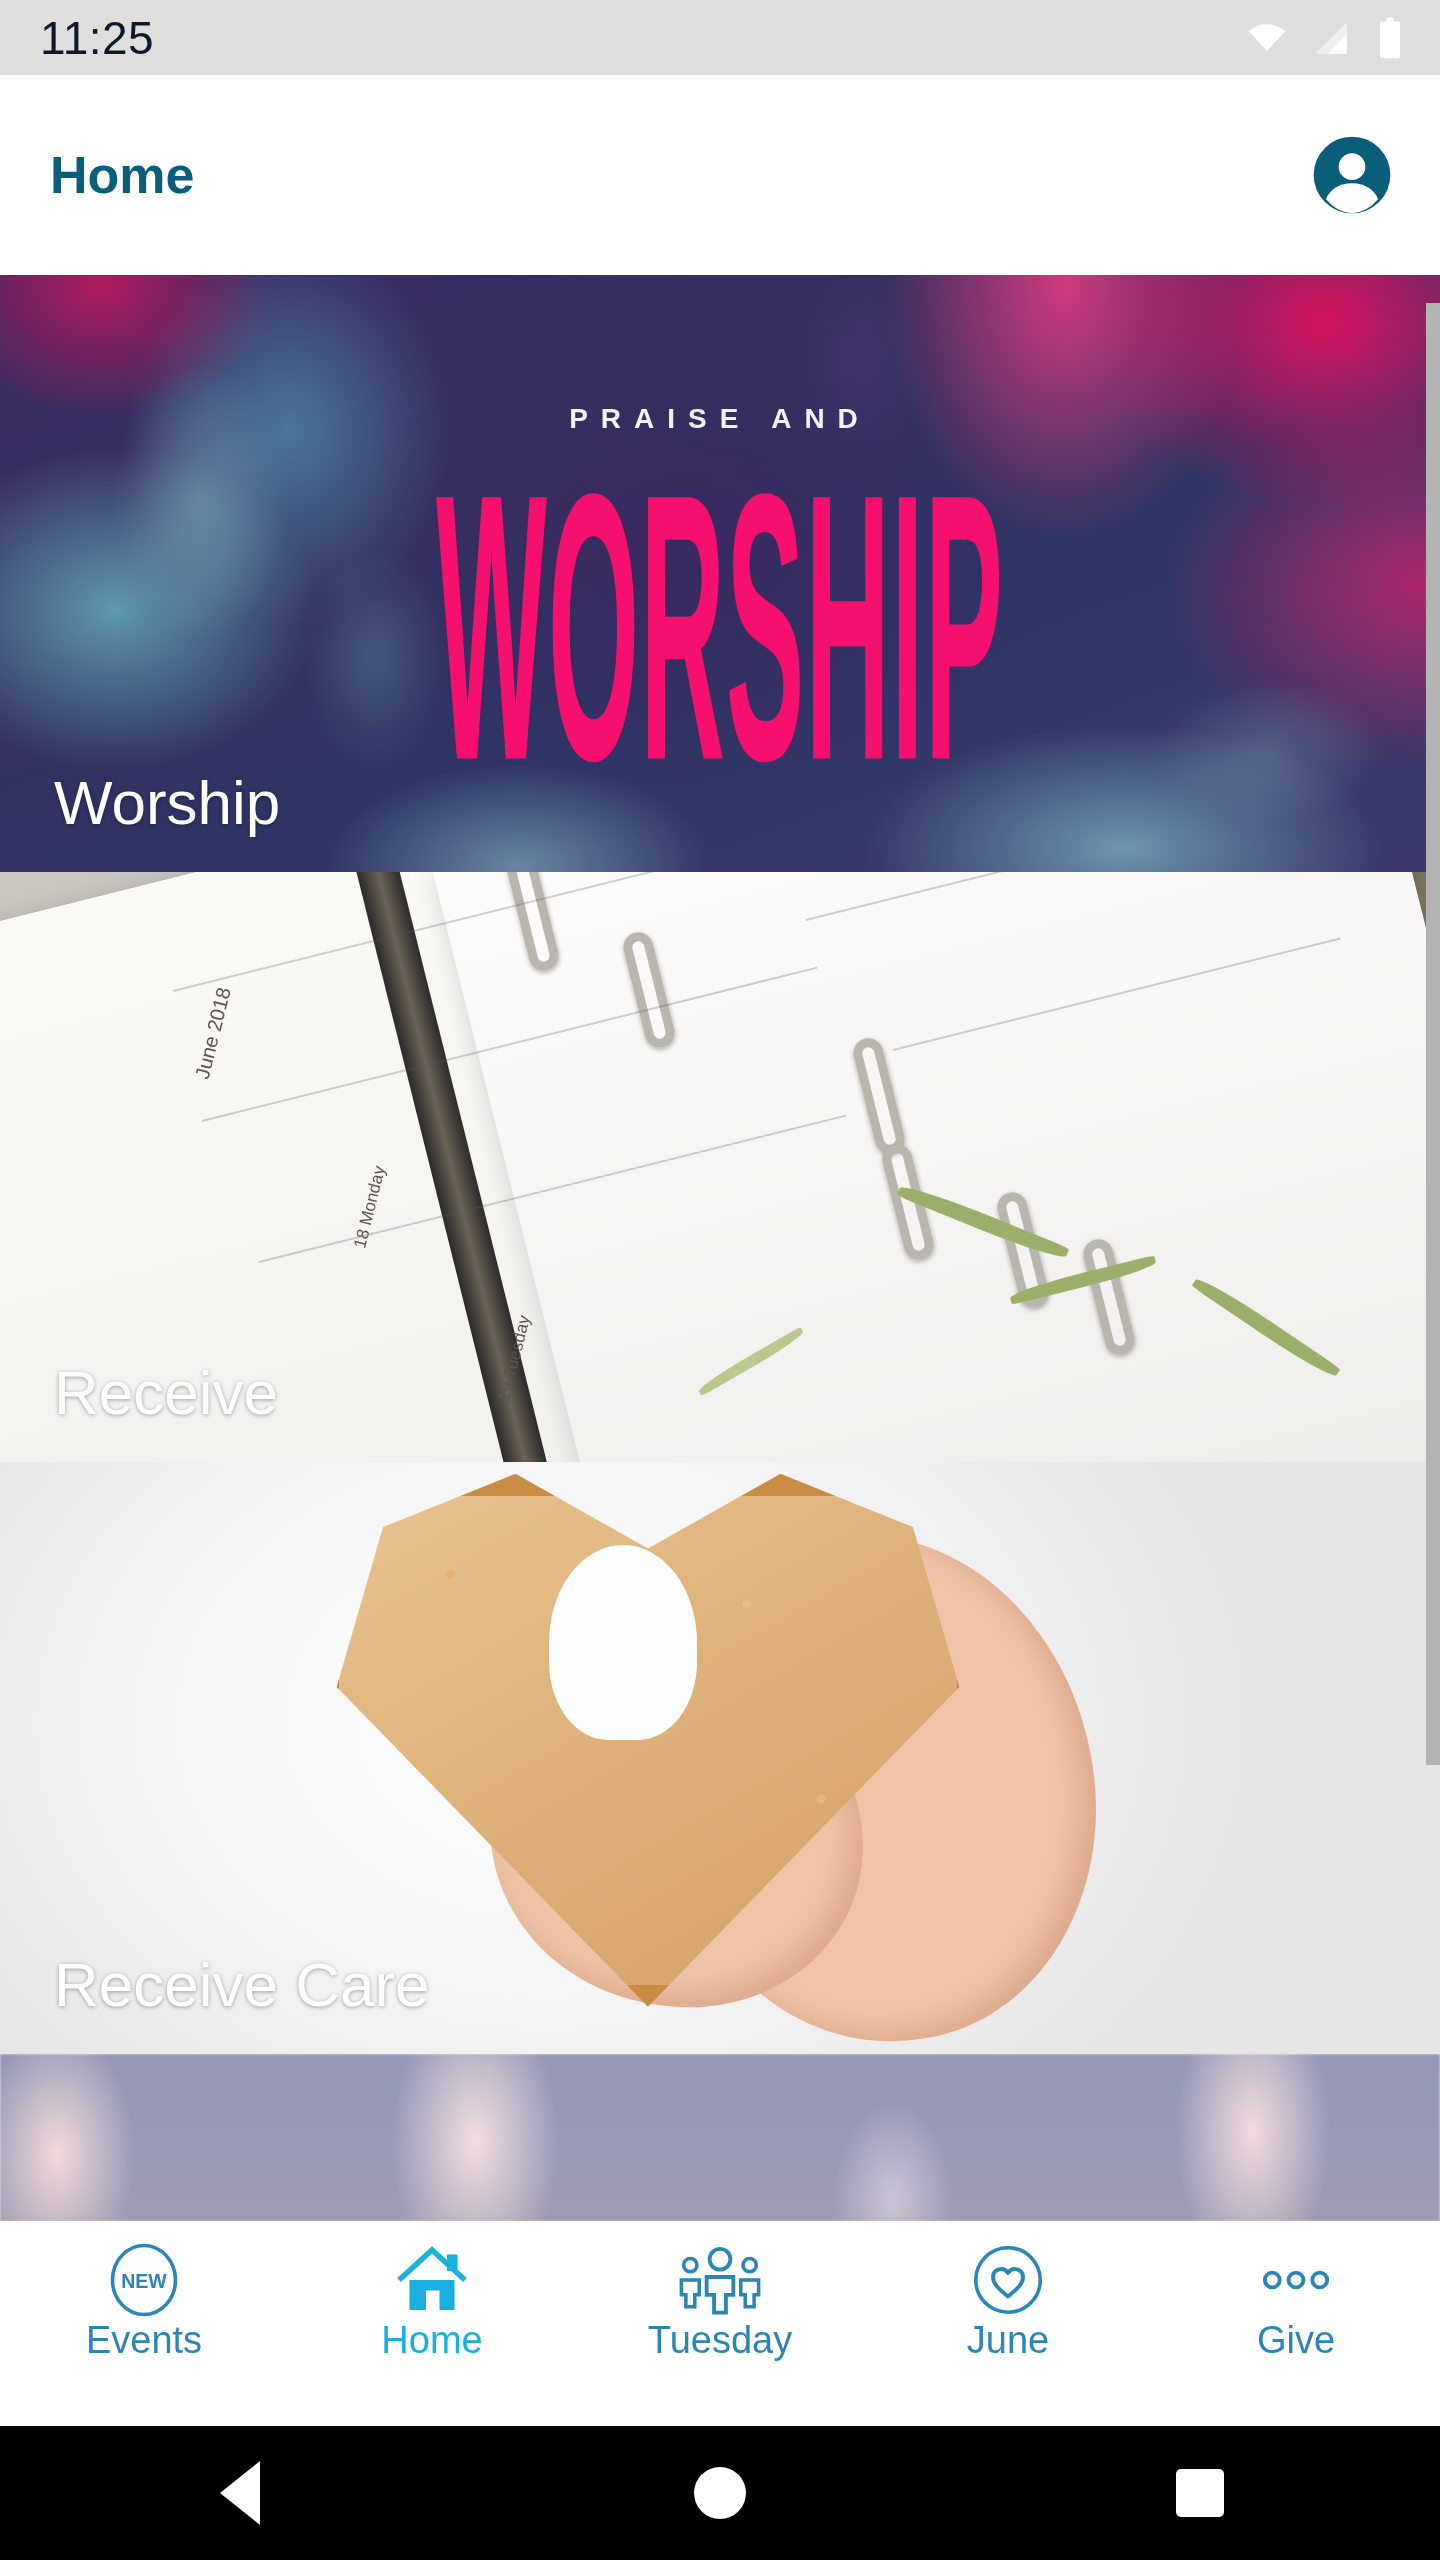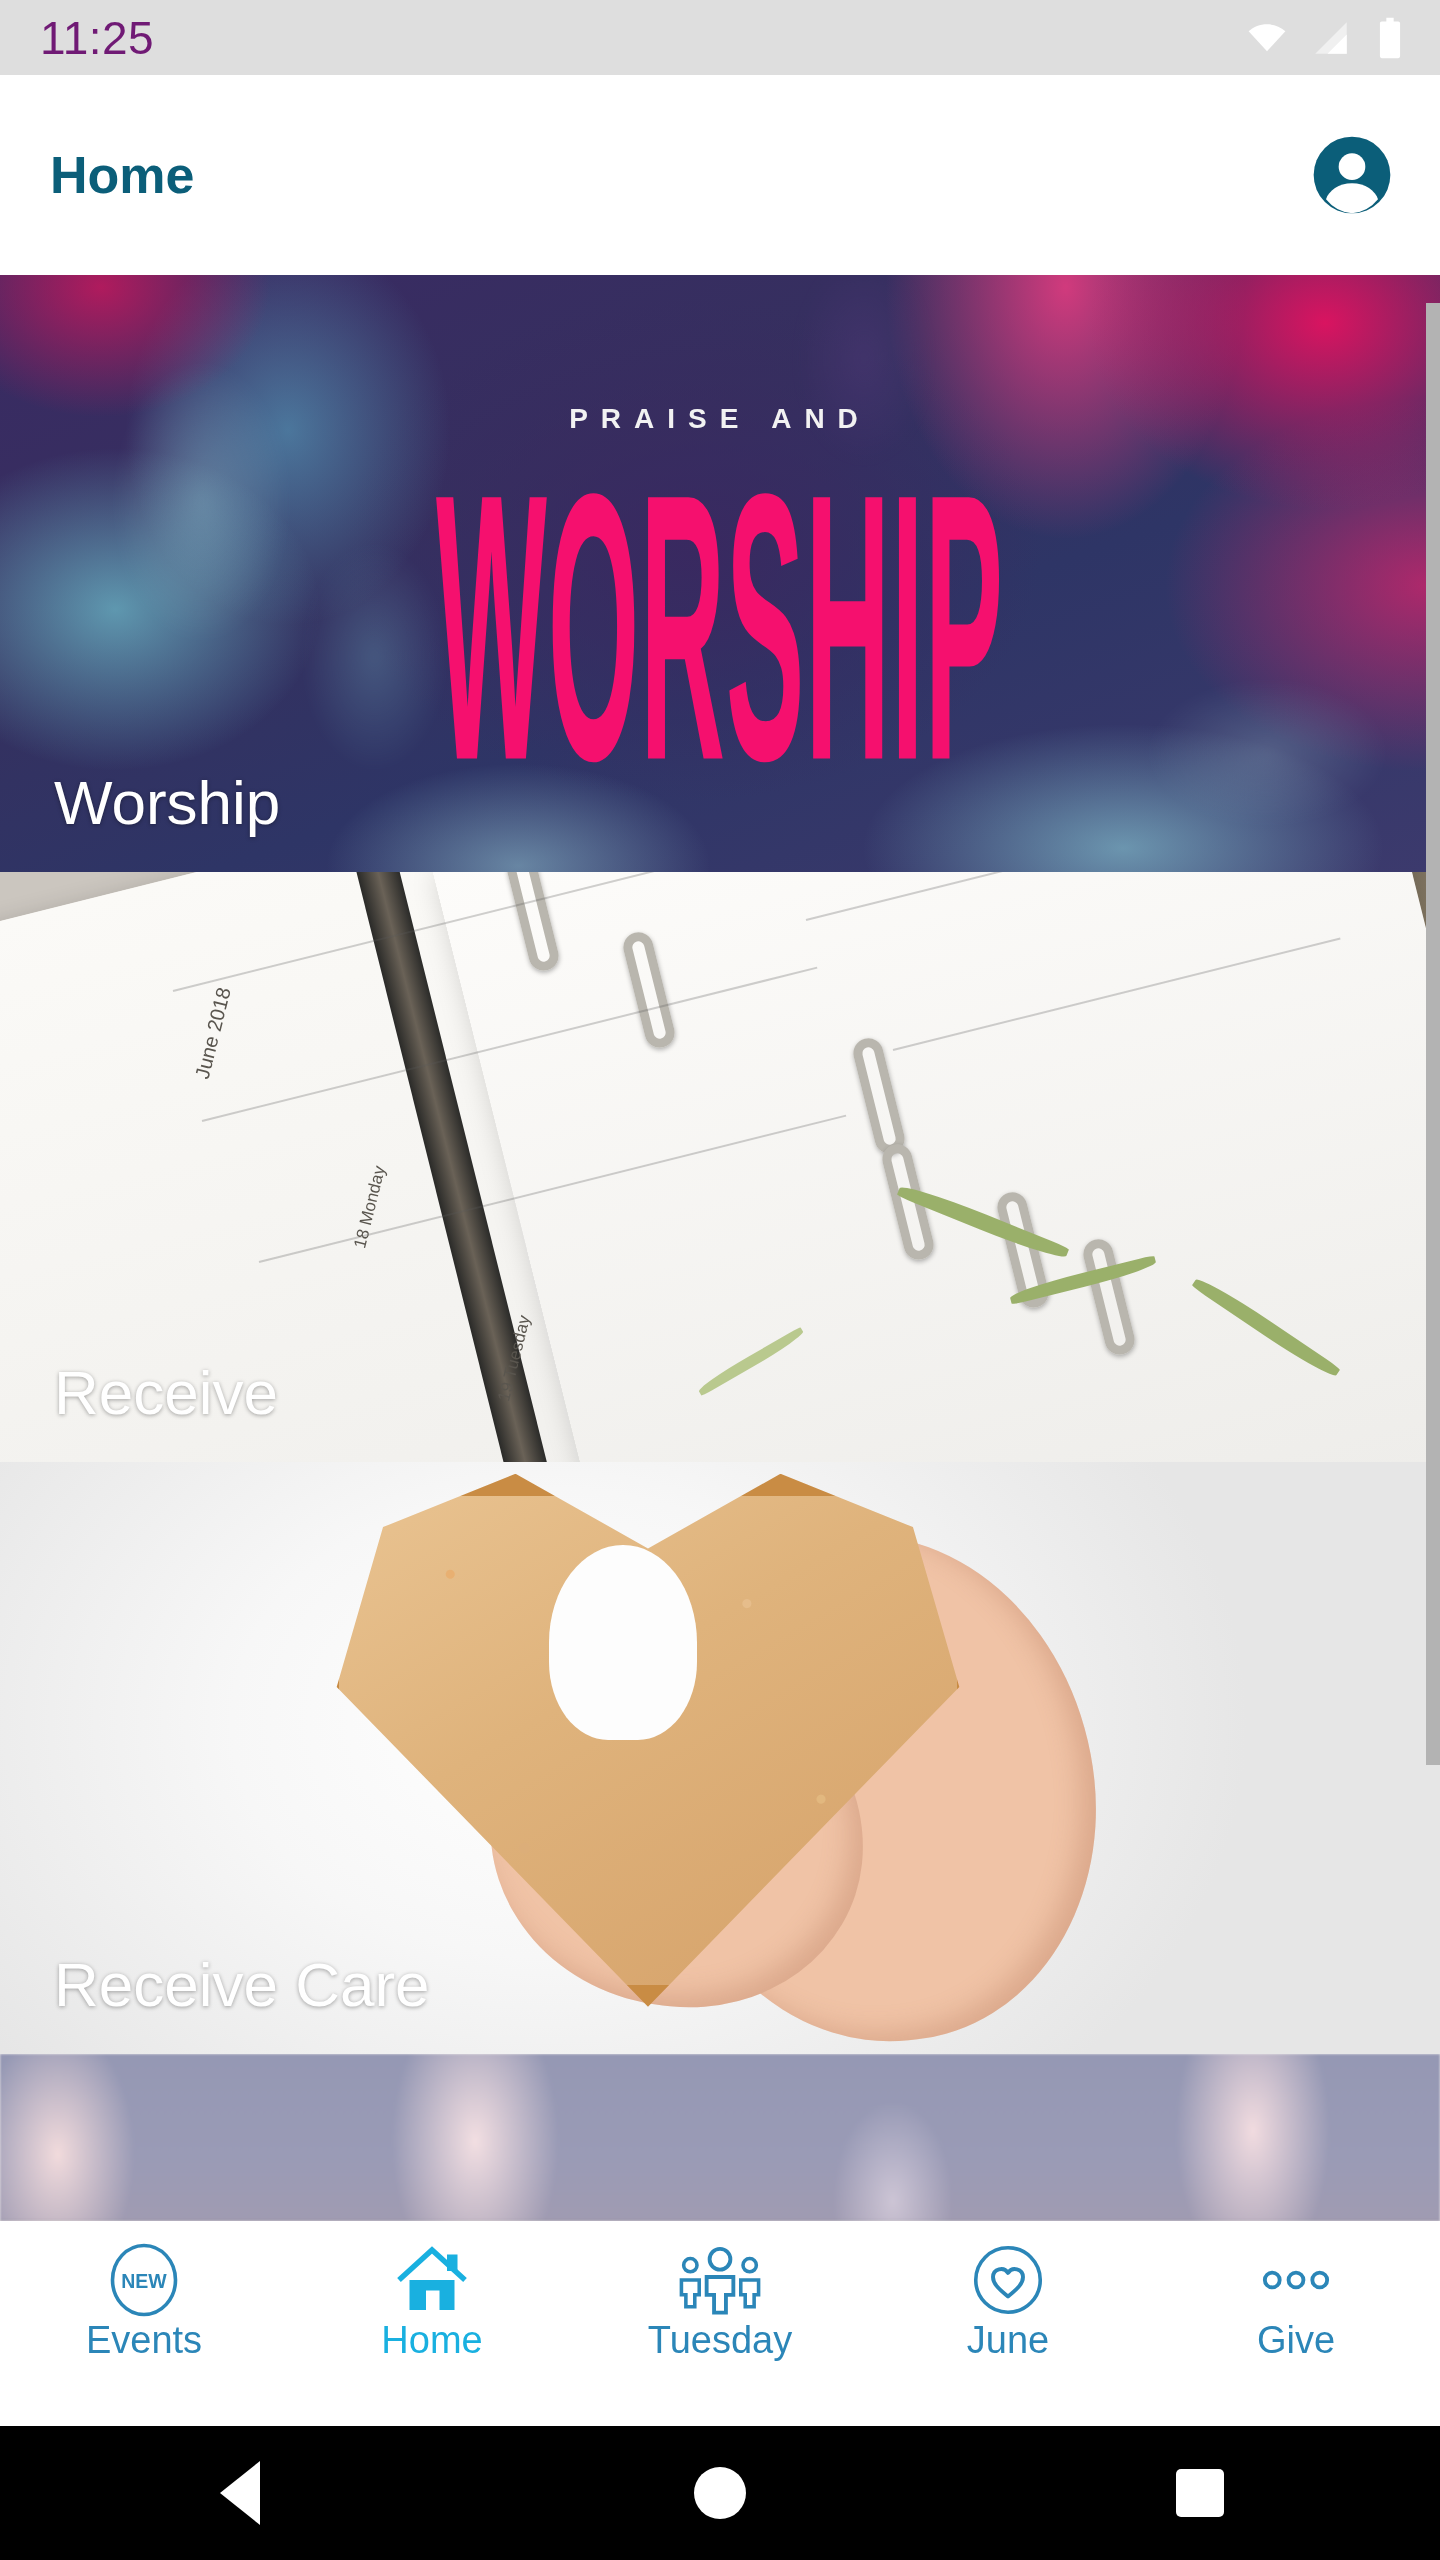--- a/index.html
+++ b/index.html
@@ -10,21 +10,21 @@
     overflow:hidden;
   }
   #phone { position:relative; width:1440px; height:2560px; background:#fff; }
 
   
   .statusbar {
     position:absolute; top:0; left:0; width:1440px; height:75px;
     background:#dedede; display:flex; align-items:center;
     justify-content:space-between; padding:0 34px 0 40px;
   }
-  .status-clock { color:#701a75; font-size:46px; letter-spacing:0.5px; line-height:1; }
+  .status-clock { color:#0f172a; font-size:46px; letter-spacing:0.5px; line-height:1; }
   .status-icons { display:flex; align-items:center; gap:22px; }
   .si { display:block; }
 
   
   .appbar {
     position:absolute; top:75px; left:0; width:1440px; height:200px;
     background:#ffffff; display:flex; align-items:center;
     justify-content:space-between; padding:0 48px 0 50px;
   }
   .appbar-title { color:#0b5e79; font-size:52px; font-weight:bold; letter-spacing:0px; }

